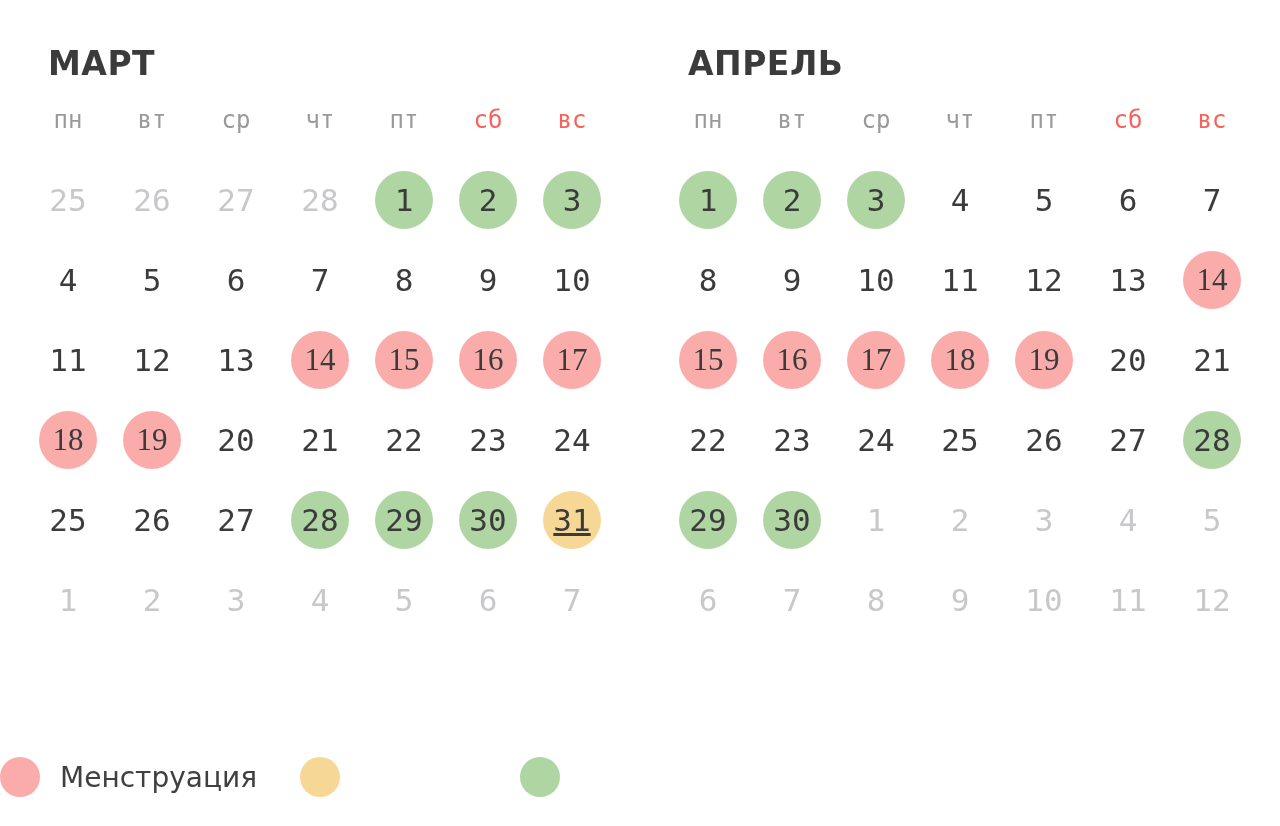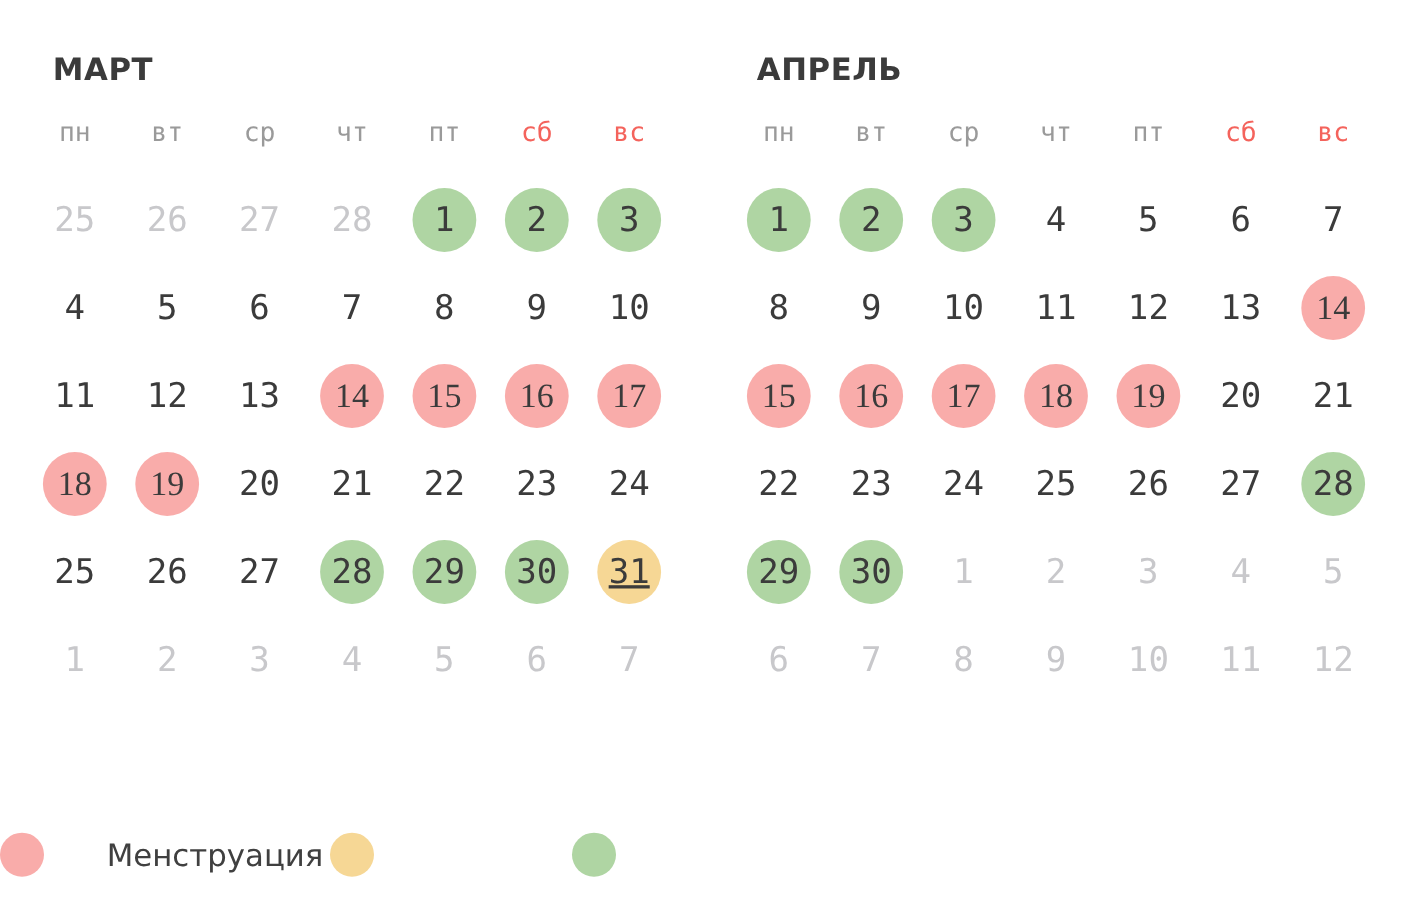--- a/index.html
+++ b/index.html
@@ -2,21 +2,21 @@
 <html style="--menstruation: #f9acaa; --ovulation: #f6d795; --fertile: #afd5a3; --weekend_header: #f4635c; --weekday_header: #9a9a9a; --day_text: #3b3b3b; --muted_day: #c8c8cb; --legend_text: #404040;"><head>
 <meta charset="utf-8">
 <style>
   html,body{margin:0;padding:0;}
   body{
     width:1280px;height:826px;position:relative;background:#ffffff;
     font-family:"DejaVu Sans", sans-serif;overflow:hidden;
   }
   .month{position:absolute;top:48px;width:588px;}
   .month h2{
-    margin:0 0 0 22px;font-size:28px;line-height:32px;font-weight:bold;
+    margin:0 0 0 22px;font-size:33px;line-height:32px;font-weight:bold;
     color:var(--day_text);letter-spacing:0.5px;
     font-family:"DejaVu Sans", sans-serif;
   }
   .grid{
     display:grid;grid-template-columns:repeat(7,84px);
     font-family:"DejaVu Sans Mono", monospace;
   }
   .wd{
     height:80px;display:flex;align-items:center;justify-content:center;
     font-size:24px;color:var(--weekday_header);
@@ -29,21 +29,21 @@
     width:58px;height:58px;border-radius:50%;
     display:flex;align-items:center;justify-content:center;
     font-size:31px;color:var(--day_text);
   }
   .daynum.muted{color:var(--muted_day);}
   .daynum.menstruation{background:var(--menstruation);font-family:Liberation Serif, serif;}
   .daynum.ovulation{background:var(--ovulation);text-decoration:underline;}
   .daynum.fertile{background:var(--fertile);}
   .legend{position:absolute;top:756px;left:0;width:1280px;height:42px;}
   .legend-item{
-    position:absolute;top:0;display:flex;align-items:center;height:42px;gap:37px;
+    position:absolute;top:0;display:flex;align-items:center;height:42px;
   }
   .legend-dot{width:40px;height:40px;border-radius:50%;flex:0 0 auto;}
   .legend-label{
     margin-left:20px;font-size:28px;color:var(--legend_text);
     font-family:"DejaVu Sans", sans-serif;white-space:nowrap;
   }
   .legend-item.pos-0{left:0px;}
   .legend-item.pos-1{left:300px;}
   .legend-item.pos-2{left:520px;}
   .legend-item.pos-0 .legend-dot{background:var(--menstruation);}

